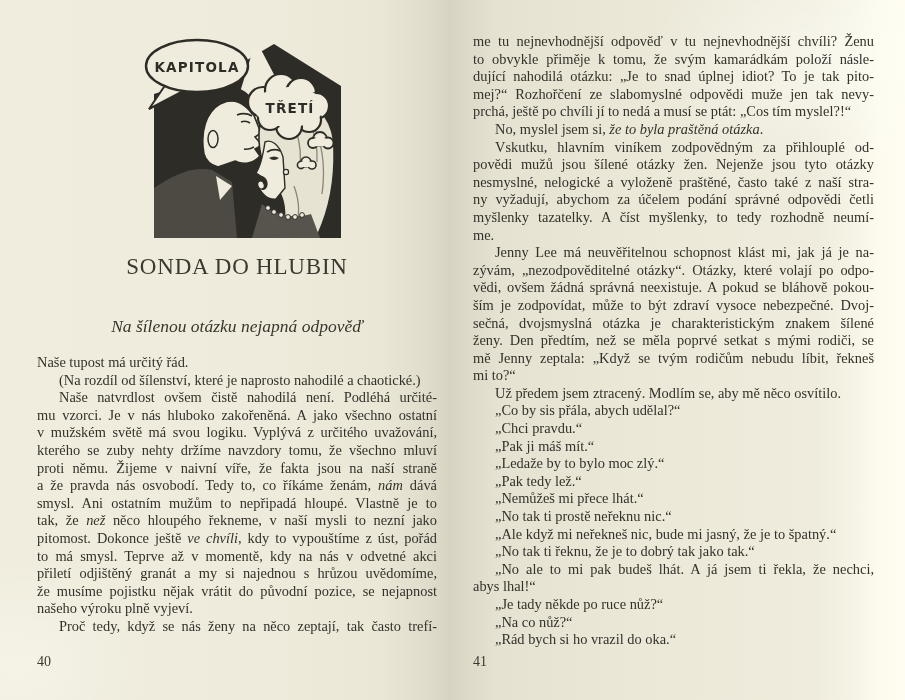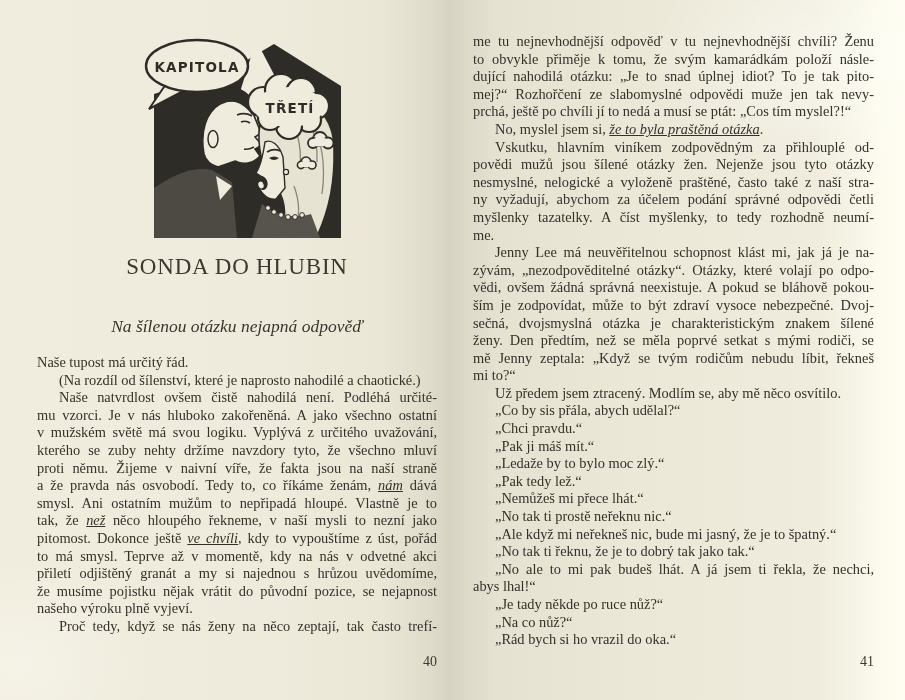--- a/index.html
+++ b/index.html
@@ -34,25 +34,25 @@
     text-align:center;font-style:italic;font-size:17.5px;color:#38352d;
   }
 
   .body-text{position:absolute;left:0;width:100%;font-size:14.4px;}
   .page-left  .body-text{top:354px;}
   .page-right .body-text{top:33px;}
 
   .tline{height:17.6px;line-height:17.6px;overflow:hidden;white-space:pre-wrap;}
   .tline.ind{text-indent:22px;}
   .tline.just{text-align:justify;text-align-last:justify;}
-  .tline i{font-style:italic;text-decoration:underline;}
+  .tline i{font-style:italic;}
 
   .pagenum{
     position:absolute;top:654px;left:0;width:100%;
-    text-align:right;font-size:14px;color:#3a372f;
+    text-align:left;font-size:14px;color:#3a372f;
   }
 
   .comic-text{
     font-family:"DejaVu Sans","Liberation Sans",sans-serif;
     font-weight:700;letter-spacing:1.2px;
   }
 </style>
 </head>
 <body>
 
@@ -138,21 +138,21 @@
     </div>
 
     <div class="chapter-subtitle">Na šílenou otázku nejapná odpověď</div>
 
     <div class="body-text">
         <div class="tline"><span>Naše tupost má určitý řád.</span></div>
         <div class="tline ind"><span>(Na rozdíl od šílenství, které je naprosto nahodilé a chaotické.)</span></div>
         <div class="tline ind just"><span>Naše natvrdlost ovšem čistě nahodilá není. Podléhá určité-</span></div>
         <div class="tline just"><span>mu vzorci. Je v nás hluboko zakořeněná. A jako všechno ostatní</span></div>
         <div class="tline just"><span>v mužském světě má svou logiku. Vyplývá z určitého uvažování,</span></div>
-        <div class="tline just"><span>kterého se zuby nehty držíme navzdory tyto, že všechno mluví</span></div>
+        <div class="tline just"><span>kterého se zuby nehty držíme navzdory tomu, že všechno mluví</span></div>
         <div class="tline just"><span>proti němu. Žijeme v naivní víře, že fakta jsou na naší straně</span></div>
         <div class="tline just"><span>a že pravda nás osvobodí. Tedy to, co říkáme ženám, </span><i>nám</i><span> dává</span></div>
         <div class="tline just"><span>smysl. Ani ostatním mužům to nepřipadá hloupé. Vlastně je to</span></div>
         <div class="tline just"><span>tak, že </span><i>než</i><span> něco hloupého řekneme, v naší mysli to nezní jako</span></div>
         <div class="tline just"><span>pitomost. Dokonce ještě </span><i>ve chvíli</i><span>, kdy to vypouštíme z úst, pořád</span></div>
         <div class="tline just"><span>to má smysl. Teprve až v momentě, kdy na nás v odvetné akci</span></div>
         <div class="tline just"><span>přiletí odjištěný granát a my si najednou s hrůzou uvědomíme,</span></div>
         <div class="tline just"><span>že musíme pojistku nějak vrátit do původní pozice, se nejapnost</span></div>
         <div class="tline"><span>našeho výroku plně vyjeví.</span></div>
         <div class="tline ind just"><span>Proč tedy, když se nás ženy na něco zeptají, tak často trefí-</span></div>

